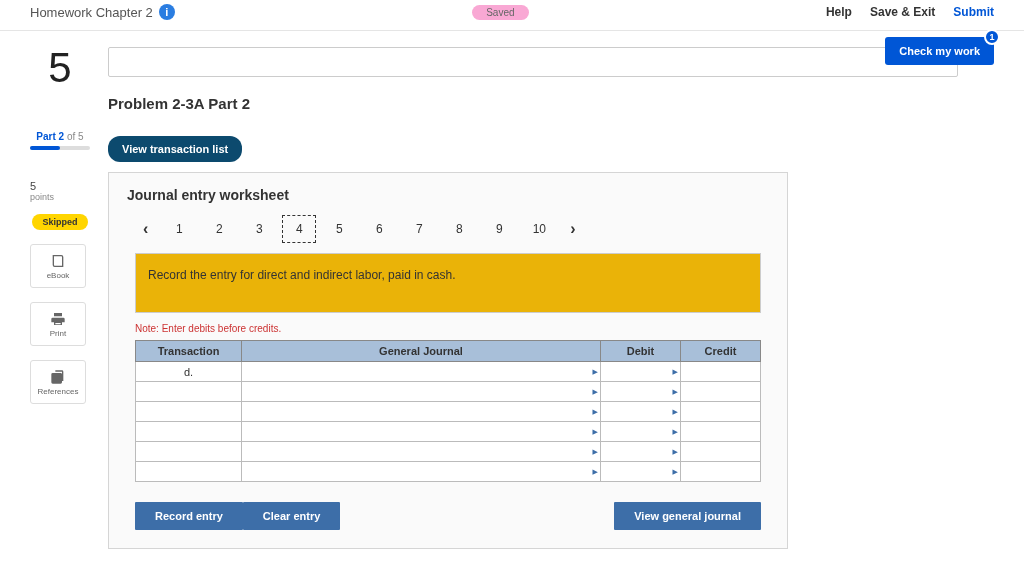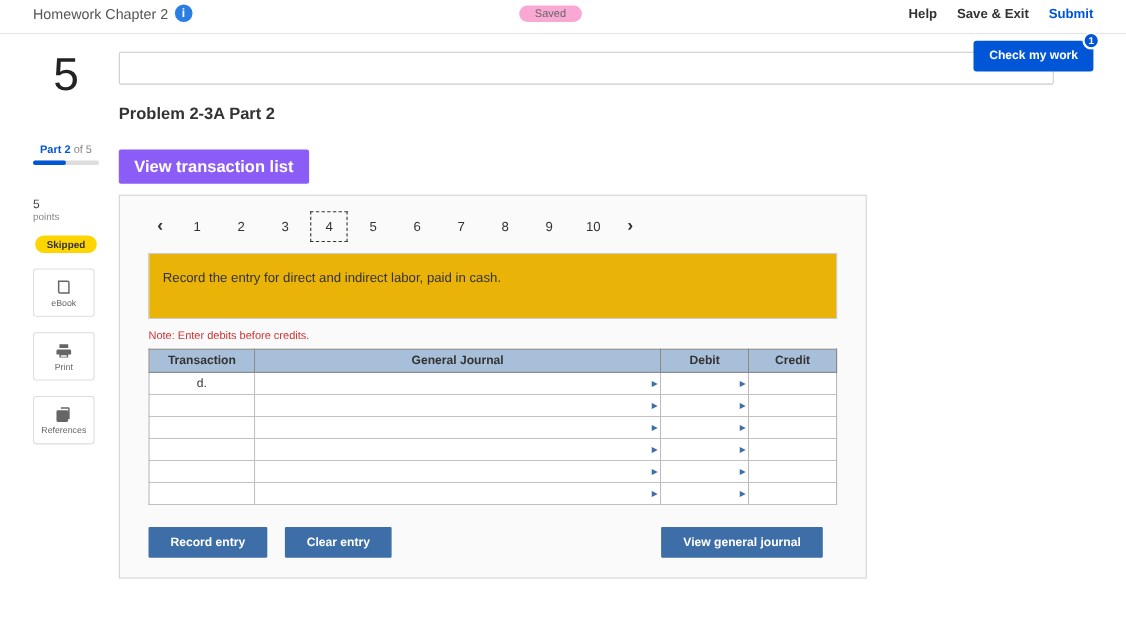--- a/index.html
+++ b/index.html
@@ -20,37 +20,37 @@
 .progress .bar { width: 50%; height: 100%; background: #0056d6; border-radius: 2px; }
 .points { margin-top: 30px; font-size: 11px; color: #444; text-align: left; }
 .points .label { color: #888; font-size: 9px; }
 .skipped { display: inline-block; background: #ffd500; color: #333; font-size: 9px; font-weight: 600; padding: 3px 10px; border-radius: 10px; margin-top: 12px; }
 .tool { width: 56px; height: 44px; border: 1px solid #ddd; border-radius: 3px; margin-top: 14px; display: flex; flex-direction: column; align-items: center; justify-content: center; gap: 2px; font-size: 8px; color: #666; cursor: pointer; }
 .tool svg { width: 16px; height: 16px; fill: #666; }
 .content { flex: 1; }
 .longinput { width: 100%; max-width: 850px; height: 30px; border: 1px solid #ccc; border-radius: 2px; padding: 0 6px; font-size: 12px; }
 .problem-title { font-weight: 700; font-size: 15px; margin-top: 18px; }
 .instructions { font-size: 12px; color: #444; margin-top: 18px; }
-.vtl-btn { display: inline-block; background: #8b5cf6; color: #fff; font-size: 15px; font-weight: 600; padding: 7px 14px; border-radius: 2px; margin-top: 24px; cursor: pointer; }
+.vtl-btn { display: inline-block; background: #0c4a6e; color: #fff; font-size: 11px; font-weight: 600; padding: 7px 14px; border-radius: 12px; margin-top: 24px; cursor: pointer; }
 .worksheet-box { border: 1px solid #d5d5d5; background: #fafafa; max-width: 680px; margin-top: 10px; padding: 14px 18px 18px 18px; }
 .ws-title { font-weight: 700; font-size: 14px; margin-bottom: 12px; }
 .navrow { display: flex; align-items: center; gap: 6px; margin: 0 8px 10px 8px; }
 .navrow .arrow { font-size: 16px; font-weight: 700; cursor: pointer; padding: 4px 8px; color: #333; }
 .navstep { min-width: 34px; text-align: center; font-size: 12px; padding: 6px 4px; cursor: pointer; }
 .navstep.active { border: 1px dashed #333; }
 .entry-desc { border: 1px solid #ccc; background: #eab308; padding: 14px 12px 30px 12px; font-size: 12px; margin: 4px 8px; }
 .note { color: #c33; font-size: 10px; margin: 10px 8px 6px 8px; }
 .jtable { border-collapse: collapse; margin: 0 8px; width: calc(100% - 16px); font-size: 11px; }
 .jtable th { background: #a8bfd9; border: 1px solid #888; padding: 4px 6px; font-weight: 700; text-align: center; }
 .jtable td { border: 1px solid #bbb; background: #fff; height: 20px; padding: 2px 6px; text-align: center; position: relative; }
 .jtable td .carrot { position: absolute; right: 2px; top: 50%; transform: translateY(-50%); font-size: 7px; color: #3d6ea8; }
-.jtable .col-trans { width: 96px; }
+.jtable .col-trans { width: 106px; }
 .jtable .col-gj { width: auto; }
 .jtable .col-dc { width: 80px; }
-.btnrow { display: flex; gap: 16px; margin: 20px 21px 0 8px; align-items: center; }
+.btnrow { display: flex; margin: 20px 8px 0 8px; align-items: center; }
 .btn-blue { background: #3d6ea8; color: #fff; font-size: 11px; font-weight: 600; padding: 8px 20px; cursor: pointer; border-radius: 1px; }
 .btnrow .spacer { flex: 1; }
 .check-btn { position: absolute; right: 30px; top: 6px; background: #0056d6; color: #fff; font-size: 11px; font-weight: 600; padding: 8px 14px; border-radius: 3px; cursor: pointer; }
 .check-badge { position: absolute; right: -6px; top: -8px; width: 16px; height: 16px; border-radius: 50%; background: #0056d6; border: 2px solid #fff; color: #fff; font-size: 9px; display: flex; align-items: center; justify-content: center; }
 </style>
 </head>
 <body>
 
 <div class="topbar">
   <span class="title">Homework Chapter 2</span>
@@ -103,20 +103,21 @@
       <span>References</span>
     </div>
   </div>
 
   <div class="content">
     <input class="longinput" type="text" style="">
     <div class="problem-title">Problem 2-3A Part 2</div>
     <div class="vtl-btn">View transaction list</div>
 
     <div class="worksheet-box">
+      <div class="ws-title">Journal entry worksheet</div>
 
       <div class="navrow">
         <span class="arrow">‹</span>
         <div id="steps-anchor" style="display: contents;"><div class="navstep">1</div><div class="navstep">2</div><div class="navstep">3</div><div class="navstep active">4</div><div class="navstep">5</div><div class="navstep">6</div><div class="navstep">7</div><div class="navstep">8</div><div class="navstep">9</div><div class="navstep">10</div></div>
         <span class="arrow">›</span>
       </div>
 
       <div class="entry-desc">Record the entry for direct and indirect labor, paid in cash.</div>
       <div class="note">Note: Enter debits before credits.</div>
 

